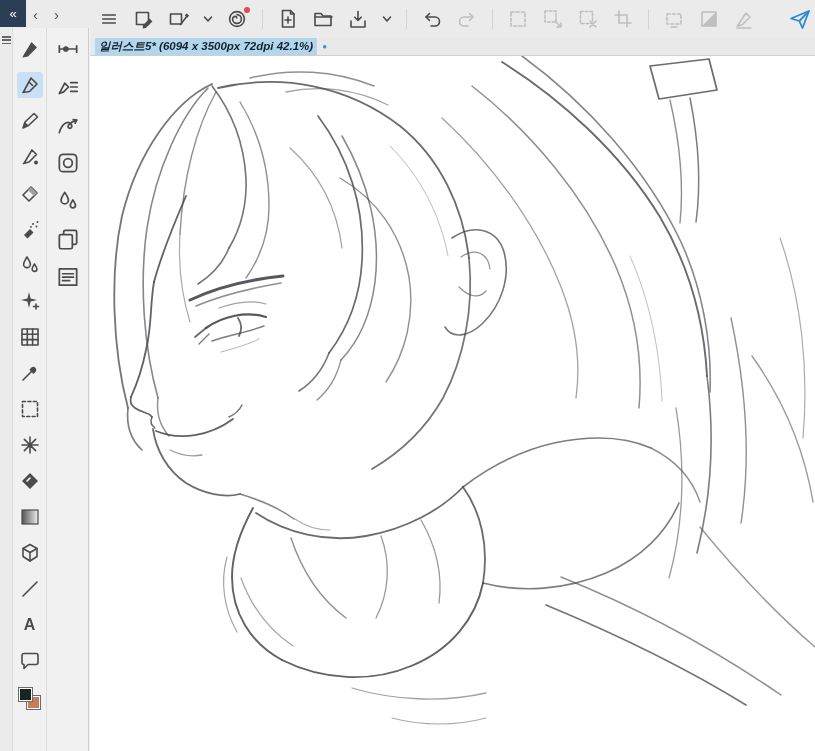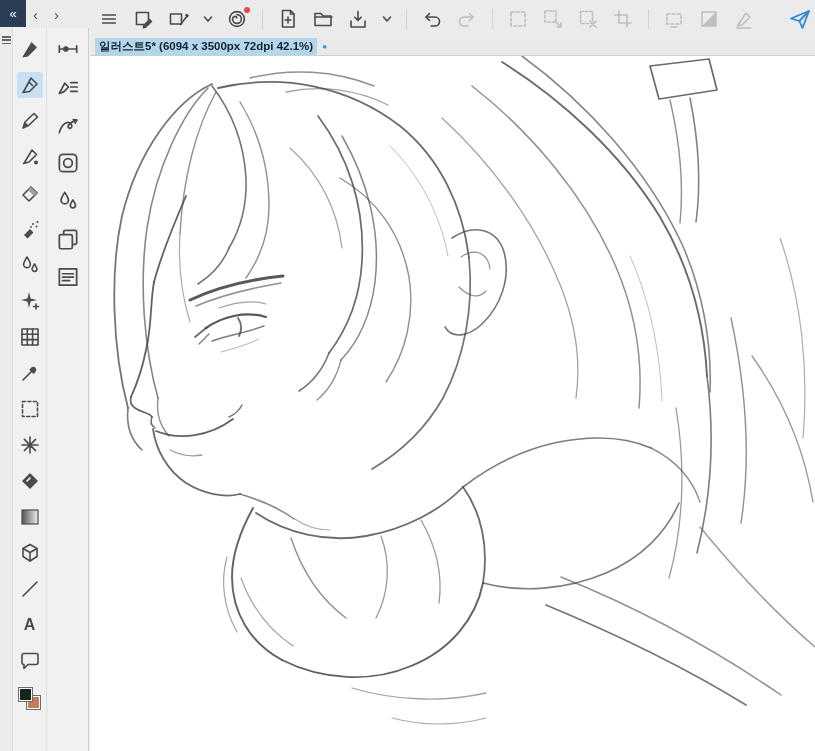--- a/index.html
+++ b/index.html
@@ -16,21 +16,21 @@
   .tbtn{width:26px;height:26px;display:flex;align-items:center;justify-content:center;border-radius:3px;cursor:pointer;position:relative;}
   .tbtn.narrow{width:14px;}
   .tbtn.disabled{cursor:default;}
   .tdiv{width:1px;height:20px;background:#d4d4d4;margin:0 3px;}
   .reddot{position:absolute;right:0px;top:1px;width:6px;height:6px;border-radius:50%;background:#e14b4b;}
   .share-btn{position:absolute;right:2px;top:6px;width:26px;height:26px;display:flex;align-items:center;justify-content:center;cursor:pointer;}
   
   .tabbar{position:absolute;left:90px;top:38px;width:725px;height:18px;background:#e9e9e9;
     border-bottom:1px solid #cfcfcf;display:flex;align-items:center;}
   .tab{margin-left:5px;display:flex;align-items:center;gap:5px;cursor:pointer;}
-  .tab .hl{background:#b2d6ec;color:#17222e;font-weight:bold;font-size:11.5px;padding:1px 4px;border-radius:1px;white-space:nowrap;}
+  .tab .hl{background:#b2d6ec;color:#17222e;font-weight:bold;font-size:11.5px;padding:1px 4px;border-radius:1px;white-space:nowrap;font-style:italic;}
   .tab .dot{color:#2a9cd8;font-size:8px;}
   
   .sidebar{position:absolute;left:0;top:28px;bottom:0;width:90px;display:flex;background:#f1f1f1;}
   .strip{width:13px;background:#ececec;border-right:1px solid #dcdcdc;padding-top:8px;display:flex;justify-content:center;}
   .mini-menu{width:9px;height:8px;display:flex;flex-direction:column;justify-content:space-between;cursor:pointer;}
   .mini-menu i{display:block;height:1.5px;background:#666;}
   .toolcol{width:34px;border-right:1px solid #dcdcdc;padding-top:8px;display:flex;flex-direction:column;align-items:center;gap:10px;}
   .subcol{width:42px;border-right:1px solid #cdcdcd;padding-top:8px;display:flex;flex-direction:column;align-items:center;gap:12px;}
   .tool{width:26px;height:26px;display:flex;align-items:center;justify-content:center;border-radius:3px;cursor:pointer;}
   .tool.sel{background:#c9e0f4;}

